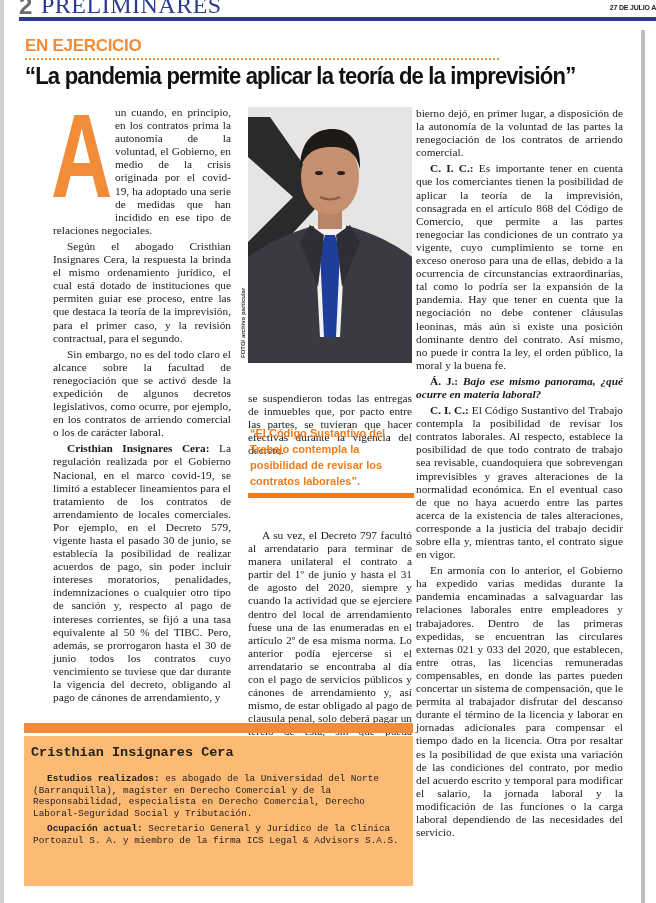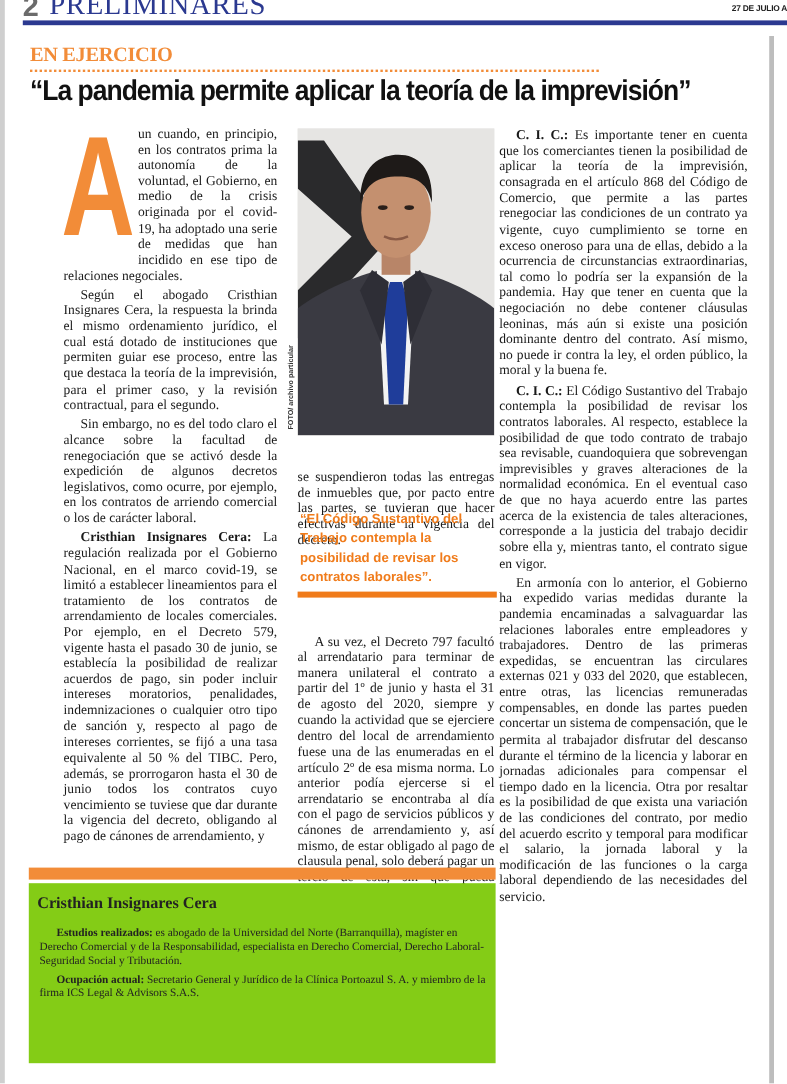--- a/index.html
+++ b/index.html
@@ -10,21 +10,21 @@
     color: #1a1a1a;
   }
   .left-edge { position: absolute; left: 0; top: 0; width: 4px; height: 903px; background: #cfcfcf; }
   .header { position: absolute; left: 19px; top: -8px; width: 640px; height: 26px; }
   .page-num { position: absolute; left: 0; top: 0; font-size: 24px; font-weight: bold; color: #6b6b6b; font-family: "Liberation Sans", sans-serif; }
   .section-name { position: absolute; left: 22px; top: 0; font-size: 24px; color: #2b3990; letter-spacing: 0.5px; font-family: "Liberation Serif", serif; }
   .header-date { position: absolute; right: 3px; top: 12px; font-size: 7px; font-weight: bold; color: #222; font-family: "Liberation Sans", sans-serif; letter-spacing: -0.2px; }
   .header-rule { position: absolute; left: 19px; top: 17px; width: 640px; height: 4px; background: #2b3990; }
   .right-rule { position: absolute; left: 641px; top: 30px; width: 4px; height: 873px; background: #bdbdbd; }
 
-  .kicker { position: absolute; left: 25px; top: 36px; font-family: Liberation Serif, serif; font-weight: bold; font-size: 17px; color: #f28c38; letter-spacing: -0.3px; }
+  .kicker { position: absolute; left: 25px; top: 36px; font-family: Liberation Sans, sans-serif; font-weight: bold; font-size: 17px; color: #f28c38; letter-spacing: -0.3px; }
   .kicker-dots { position: absolute; left: 25px; top: 58px; width: 474px; height: 0; border-top: 2px dotted #f28c38; }
   .headline { position: absolute; left: 25px; top: 62px; width: 600px; font-family: "Liberation Sans", sans-serif; font-weight: bold; font-size: 24px; color: #111; letter-spacing: -0.9px; transform: scaleX(0.92); transform-origin: left top; white-space: nowrap; }
 
   .col { position: absolute; font-size: 11.3px; line-height: 13.1px; text-align: justify; hyphens: auto; }
   .col p { margin: 0 0 3px 0; text-indent: 14px; }
   .col p.noindent { text-indent: 0; }
   .col1 { left: 53px; top: 106px; width: 178px; }
   .col2 { left: 248px; top: 372px; width: 164px; margin-top: 20px; }
   .col3 { left: 416px; top: 107px; width: 207px; }
 
@@ -34,21 +34,21 @@
   .a-label { font-weight: bold; }
 
   .photo { position: absolute; left: 248px; top: 107px; width: 164px; height: 256px; overflow: hidden; background: #e4e3e1; }
   .photo-credit { position: absolute; left: 238px; top: 286px; width: 10px; height: 75px; }
   .photo-credit span { position: absolute; left: -32px; top: 32px; transform: rotate(-90deg); font-family: "Liberation Sans", sans-serif; font-size: 6px; color: #333; white-space: nowrap; width: 74px; display: block; font-weight: bold; }
 
   .pullquote { position: absolute; left: 250px; top: 425px; width: 166px; font-family: "Liberation Sans", sans-serif; font-weight: bold; font-size: 11px; line-height: 16px; color: #f07b1a; }
   .pullquote-rule { position: absolute; left: 248px; top: 493px; width: 166px; height: 5px; background: #f07b1a; }
 
   .bio-bar { position: absolute; left: 24px; top: 723px; width: 389px; height: 10px; background: #f28c38; }
-  .bio-box { position: absolute; left: 24px; top: 736px; width: 389px; height: 150px; background: #84cc16; font-family: Liberation Serif, serif; }
+  .bio-box { position: absolute; left: 24px; top: 736px; width: 389px; height: 150px; background: #fdba74; font-family: Liberation Mono, monospace; }
   .bio-name { position: absolute; left: 7px; top: 9px; font-size: 13.5px; font-weight: bold; color: #222; }
   .bio-body { position: absolute; left: 9px; top: 37px; width: 375px; font-size: 9.4px; line-height: 11.6px; color: #222; }
   .bio-body p { margin: 0 0 4px 0; text-indent: 14px; }
   .bio-body b { font-weight: bold; text-align: center; }
 </style>
 </head>
 <body>
 
 <div class="left-edge"></div>
 
@@ -98,21 +98,23 @@
   <p class="noindent">se suspendieron todas las entregas de inmuebles que, por pacto entre las partes, se tuvieran que hacer efectivas durante la vigencia del decreto.</p>
 </div>
 <div class="pullquote">“El Código Sustantivo del Trabajo contempla la posibilidad de revisar los contratos laborales”.</div>
 <div class="pullquote-rule"></div>
 <div class="col col2" style="top:509px;">
   <p>A su vez, el Decreto 797 facultó al arrendatario para terminar de manera unilateral el contrato a partir del 1º de junio y hasta el 31 de agosto del 2020, siempre y cuando la actividad que se ejerciere dentro del local de arrendamiento fuese una de las enumeradas en el artículo 2º de esa misma norma. Lo anterior podía ejercerse si el arrendatario se encontraba al día con el pago de servicios públicos y cánones de arrendamiento y, así mismo, de estar obligado al pago de clausula penal, solo deberá pagar un tercio de esta, sin que pueda cobrarse el pago de otro tipo de sanción.</p>
   <p>De lo anterior se evidencia que el Go-</p>
 </div>
 
 <div class="col col3">
+  <p class="noindent">bierno dejó, en primer lugar, a disposición de la autonomía de la voluntad de las partes la renegociación de los contratos de arriendo comercial.</p>
   <p><span class="a-label">C. I. C.:</span> <span>Es importante tener en cuenta que los comerciantes tienen la posibilidad de aplicar la teoría de la imprevisión, consagrada en el artículo 868 del Código de Comercio, que permite a las partes renegociar las condiciones de un contrato ya vigente, cuyo cumplimiento se torne en exceso oneroso para una de ellas, debido a la ocurrencia de circunstancias extraordinarias, tal como lo podría ser la expansión de la pandemia. Hay que tener en cuenta que la negociación no debe contener cláusulas leoninas, más aún si existe una posición dominante dentro del contrato. Así mismo, no puede ir contra la ley, el orden público, la moral y la buena fe.</span></p>
+  <p><span class="q-label">Á. J.:</span> <span class="q-text">Bajo ese mismo panorama, ¿qué ocurre en materia laboral?</span></p>
   <p><span class="a-label">C. I. C.:</span> <span>El Código Sustantivo del Trabajo contempla la posibilidad de revisar los contratos laborales. Al respecto, establece la posibilidad de que todo contrato de trabajo sea revisable, cuandoquiera que sobrevengan imprevisibles y graves alteraciones de la normalidad económica. En el eventual caso de que no haya acuerdo entre las partes acerca de la existencia de tales alteraciones, corresponde a la justicia del trabajo decidir sobre ella y, mientras tanto, el contrato sigue en vigor.</span></p>
   <p>En armonía con lo anterior, el Gobierno ha expedido varias medidas durante la pandemia encaminadas a salvaguardar las relaciones laborales entre empleadores y trabajadores. Dentro de las primeras expedidas, se encuentran las circulares externas 021 y 033 del 2020, que establecen, entre otras, las licencias remuneradas compensables, en donde las partes pueden concertar un sistema de compensación, que le permita al trabajador disfrutar del descanso durante el término de la licencia y laborar en jornadas adicionales para compensar el tiempo dado en la licencia. Otra por resaltar es la posibilidad de que exista una variación de las condiciones del contrato, por medio del acuerdo escrito y temporal para modificar el salario, la jornada laboral y la modificación de las funciones o la carga laboral dependiendo de las necesidades del servicio.</p>
 </div>
 
 <div class="bio-bar"></div>
 <div class="bio-box">
   <div class="bio-name">Cristhian Insignares Cera</div>
   <div class="bio-body">
     <p><b>Estudios realizados:</b><span> es abogado de la Universidad del Norte (Barranquilla), magíster en Derecho Comercial y de la Responsabilidad, especialista en Derecho Comercial, Derecho Laboral-Seguridad Social y Tributación.</span></p>
     <p><b>Ocupación actual:</b><span> Secretario General y Jurídico de la Clínica Portoazul S. A. y miembro de la firma ICS Legal &amp; Advisors S.A.S.</span></p>

